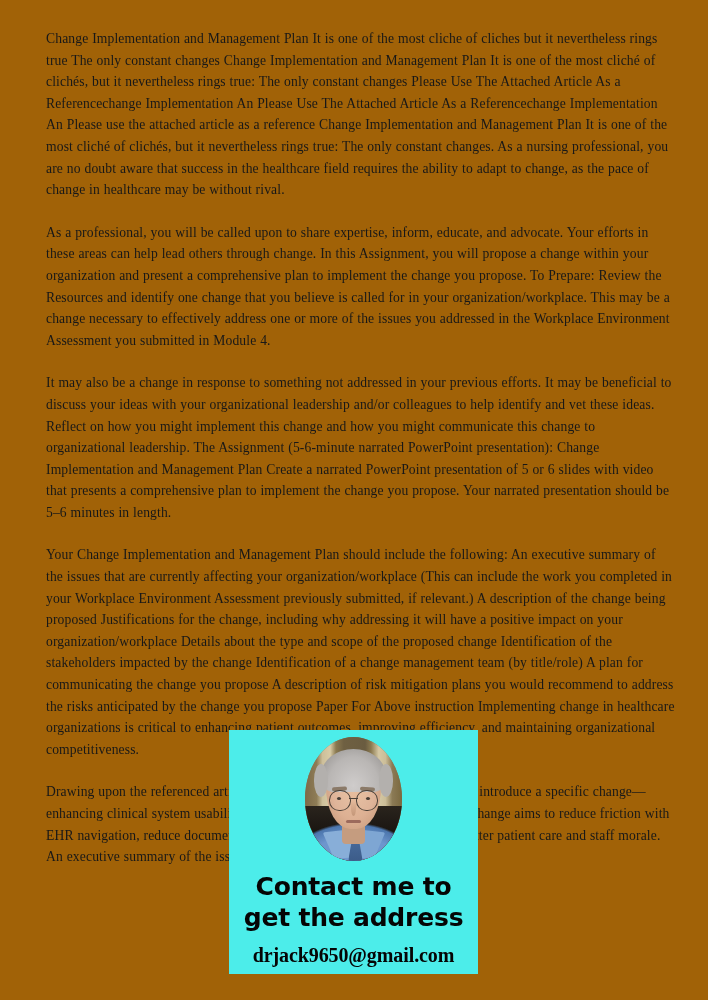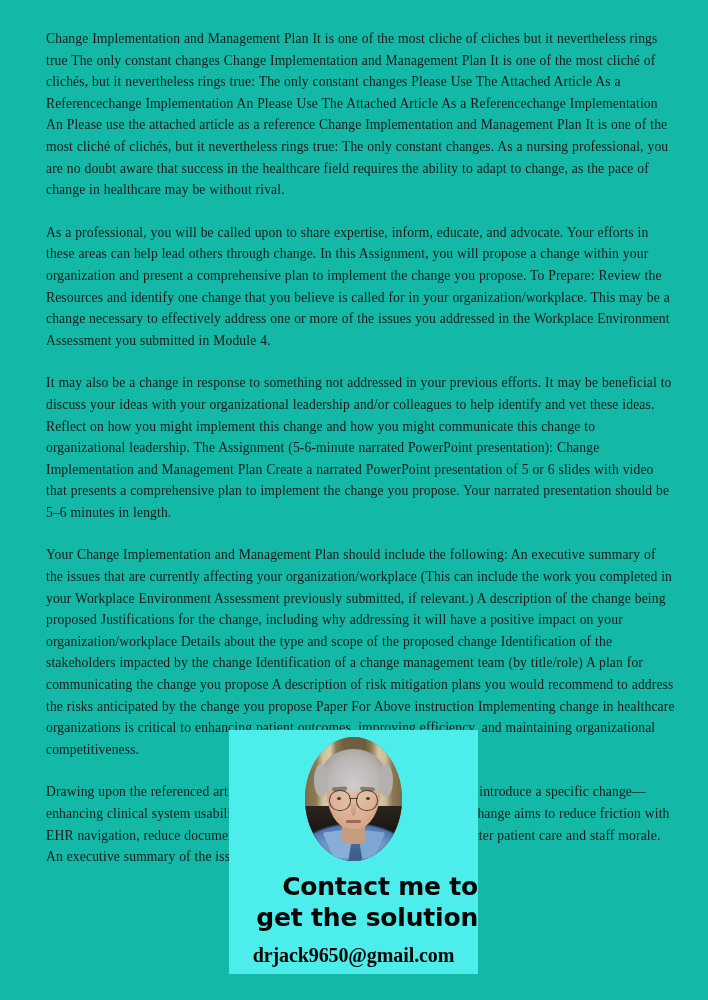--- a/index.html
+++ b/index.html
@@ -16,21 +16,21 @@
     font-family: "Liberation Serif", "DejaVu Serif", serif;
     color: #1a1a1a;
   }
 
   #page {
     position: absolute;
     left: 0;
     top: 0;
     width: 708px;
     height: 1000px;
-    background: #14b8a6;
+    background: #a16207;
   }
 
   #doc-body {
     position: absolute;
     left: 46px;
     top: 28px;
     width: 630px;
   }
 
   .para {
@@ -186,21 +186,20 @@
     text-align: center;
     width: 100%;
   }
   .contact-line {
     font-family: "DejaVu Sans", "Liberation Sans", sans-serif;
     font-weight: bold;
     font-size: 25px;
     line-height: 31px;
     color: #050505;
     letter-spacing: -0.2px;
-    text-align: right;
   }
   #contact-email {
     margin-top: 9px;
     font-family: "Liberation Serif", "DejaVu Serif", serif;
     font-weight: bold;
     font-size: 20px;
     line-height: 26px;
     color: #050505;
     text-align: center;
     width: 100%;
@@ -238,20 +237,20 @@
       <div class="ph-eye r"></div>
       <div class="ph-glass l"></div>
       <div class="ph-glass r"></div>
       <div class="ph-bridge"></div>
       <div class="ph-nose"></div>
       <div class="ph-mouth"></div>
     </div>
 
     <div id="contact-lines">
       <div class="contact-line">Contact me to</div>
-      <div class="contact-line">get the solution</div>
+      <div class="contact-line">get the address</div>
     </div>
 
     <div id="contact-email">drjack9650@gmail.com</div>
 
   </div>
 
 </div>
 
 </body></html>

